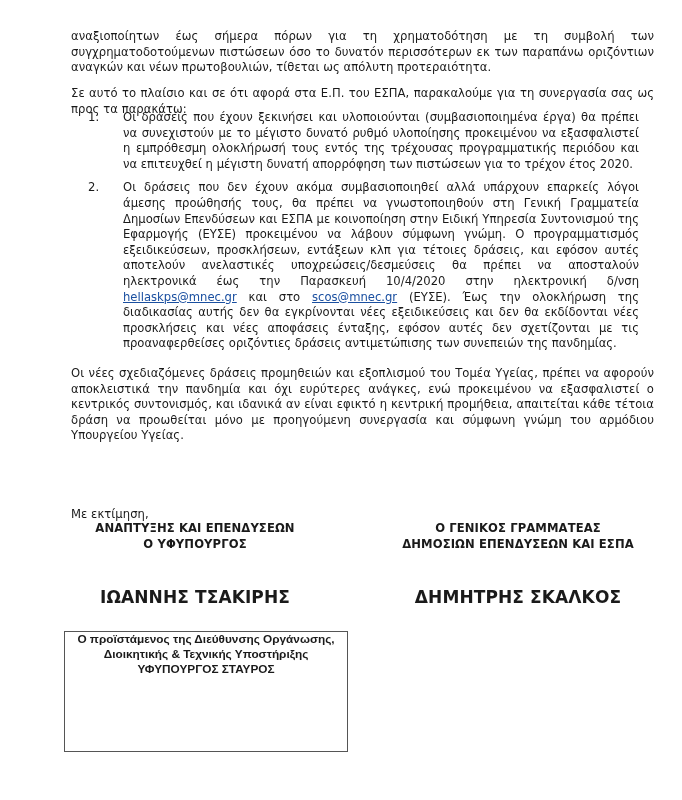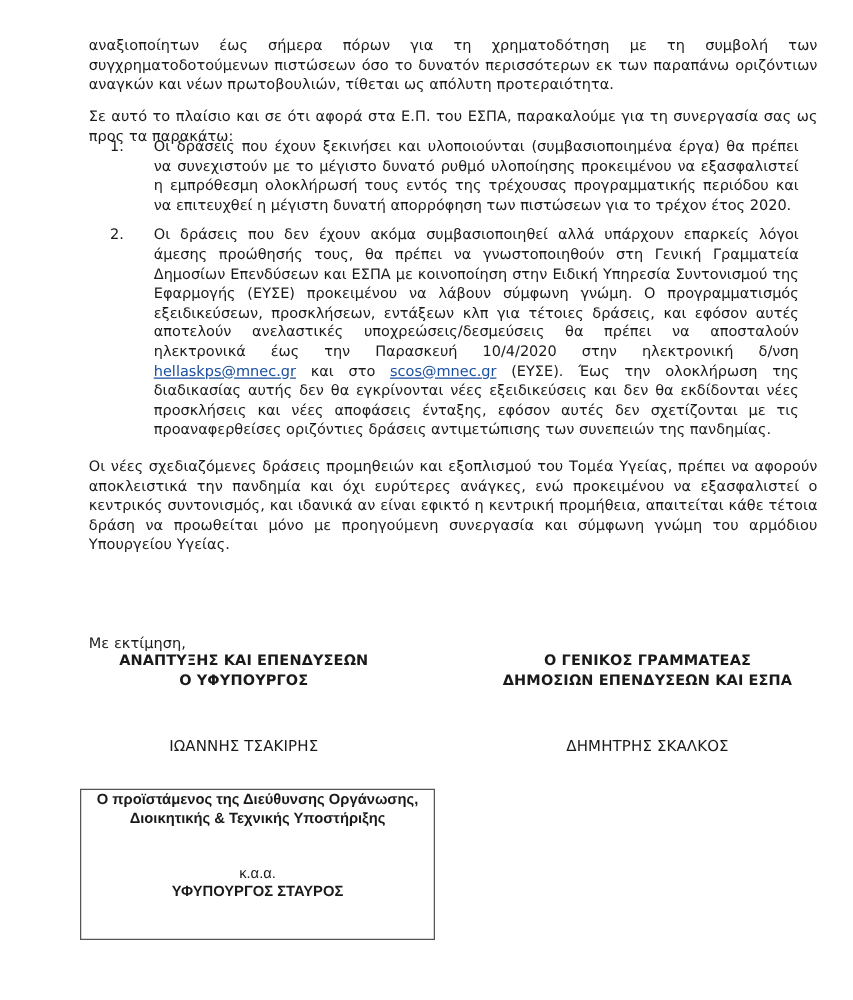--- a/index.html
+++ b/index.html
@@ -58,22 +58,22 @@
       position: absolute;
       font-family: "DejaVu Sans", sans-serif;
       font-weight: bold;
       font-size: 11.6px;
       line-height: 15.6px;
       text-align: center;
       letter-spacing: 0.1px;
     }
     .sig-name {
       position: absolute;
-      font-weight: normal;
-      font-size: 12px;
+      font-weight: bold;
+      font-size: 17px;
       line-height: 15px;
       text-align: center;
       letter-spacing: 0.1px;
     }
     .copy-box {
       position: absolute;
       left: 64px;
       top: 631px;
       width: 284px;
       height: 121px;
@@ -122,17 +122,16 @@
 
   <div class="sig-title" style="left:392px; top:521px; width:252px;">
     <div>Ο ΓΕΝΙΚΟΣ ΓΡΑΜΜΑΤΕΑΣ</div>
     <div>ΔΗΜΟΣΙΩΝ ΕΠΕΝΔΥΣΕΩΝ ΚΑΙ ΕΣΠΑ</div>
   </div>
   <div class="sig-name" style="left:392px; top:590px; width:252px;">ΔΗΜΗΤΡΗΣ ΣΚΑΛΚΟΣ</div>
 
   <div class="copy-box">
     <span class="line">Ο προϊστάμενος της Διεύθυνσης Οργάνωσης,</span>
     <span class="line">Διοικητικής &amp; Τεχνικής Υποστήριξης</span>
-    <span class="line copy-kaa">κ.α.α.</span>
     <span class="line">ΥΦΥΠΟΥΡΓΟΣ ΣΤΑΥΡΟΣ</span>
   </div>
 
 </div>
 
 </body></html>

